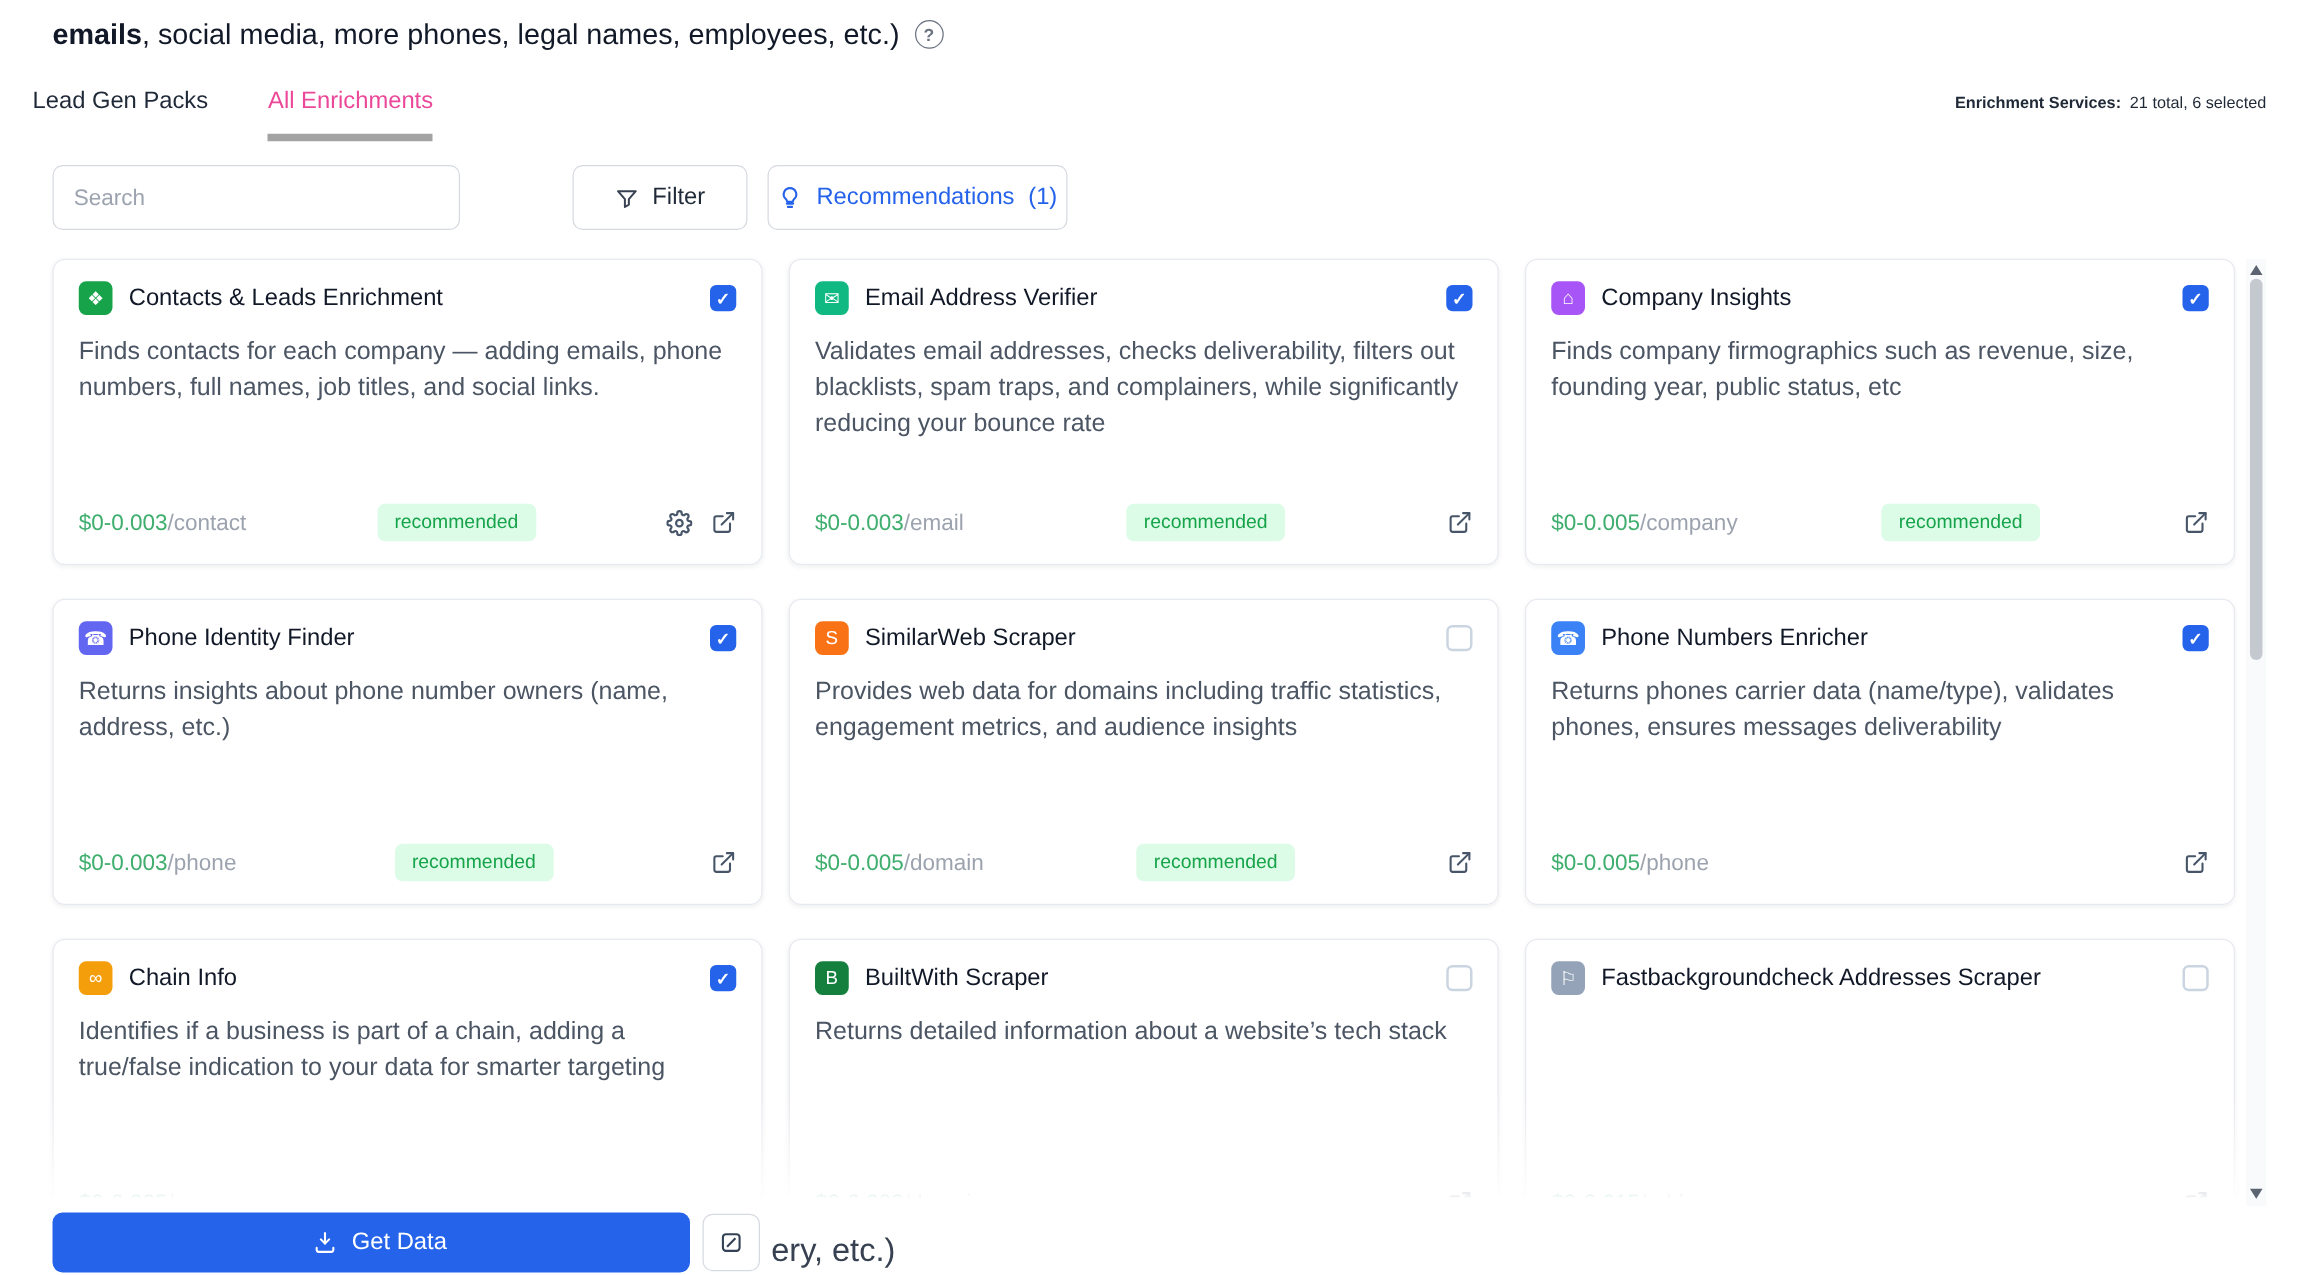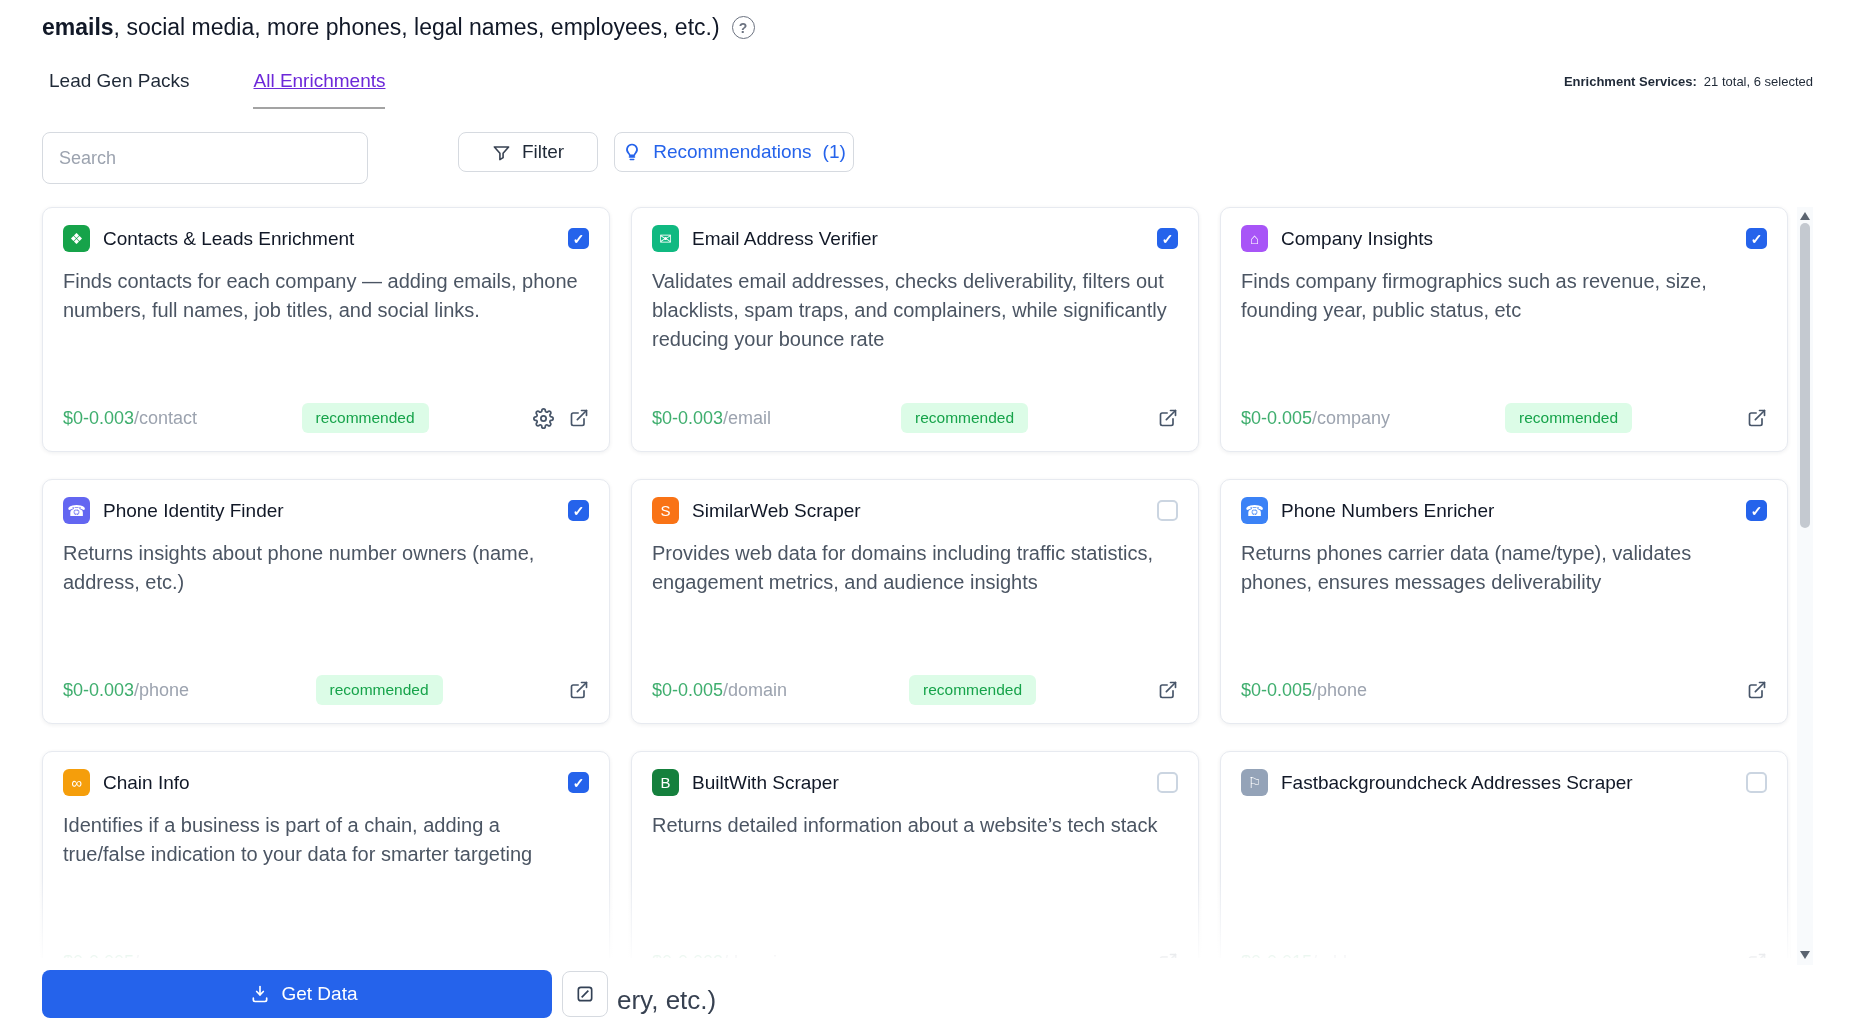--- a/index.html
+++ b/index.html
@@ -20,41 +20,41 @@
   }
   .page-header .bold { font-weight: 700; }
   .help-circle {
     width: 23px; height: 23px; margin-left: 12px;
     border: 1.8px solid #6b7280; border-radius: 50%;
     color: #6b7280; font-size: 14px; font-weight: 700;
     display: inline-flex; align-items: center; justify-content: center;
   }
 
   
-  .tabs { position: absolute; left: 49px; top: 70px; display: flex; gap: 64px; }
+  .tabs { position: absolute; left: 26px; top: 70px; display: flex; gap: 48px; }
   .tab { font-size: 19px; padding-bottom: 15px; cursor: pointer; color: #1f2937; }
-  .tab.active { color: #6d28d9; border-bottom: 2px solid #a3a3a3; text-decoration: underline; }
+  .tab.active { color: #ec4899; border-bottom: 6px solid #a3a3a3; }
 
   .summary { position: absolute; right: 36px; top: 74px; font-size: 13px; color: #1f2937; }
   .summary .label { font-weight: 700; }
   .summary .value { margin-left: 7px; font-weight: 400; }
 
   
   .toolbar { position: absolute; left: 42px; top: 132px; height: 52px; }
   .search-input {
     position: absolute; left: 0; top: 0;
     width: 326px; height: 52px;
     border: 1px solid #d6dae0; border-radius: 8px;
     font-size: 18px; padding: 0 16px; color: #111827;
     font-family: "Liberation Sans", sans-serif;
     outline: none;
   }
   .search-input::placeholder { color: #9ca3af; }
   .btn {
-    height: 40px; border: 1px solid #d6dae0; border-radius: 8px;
+    height: 52px; border: 1px solid #d6dae0; border-radius: 8px;
     background: #fff; display: inline-flex; align-items: center; justify-content: center;
     gap: 11px; font-size: 19px; cursor: pointer;
     font-family: "Liberation Sans", sans-serif;
   }
   .filter-btn { position: absolute; left: 416px; top: 0; width: 140px; color: #1f2937; }
   .reco-btn { position: absolute; left: 572px; top: 0; width: 240px; color: #2563eb; }
   .reco-btn svg { flex: 0 0 auto; }
 
   
   .cards-grid {

